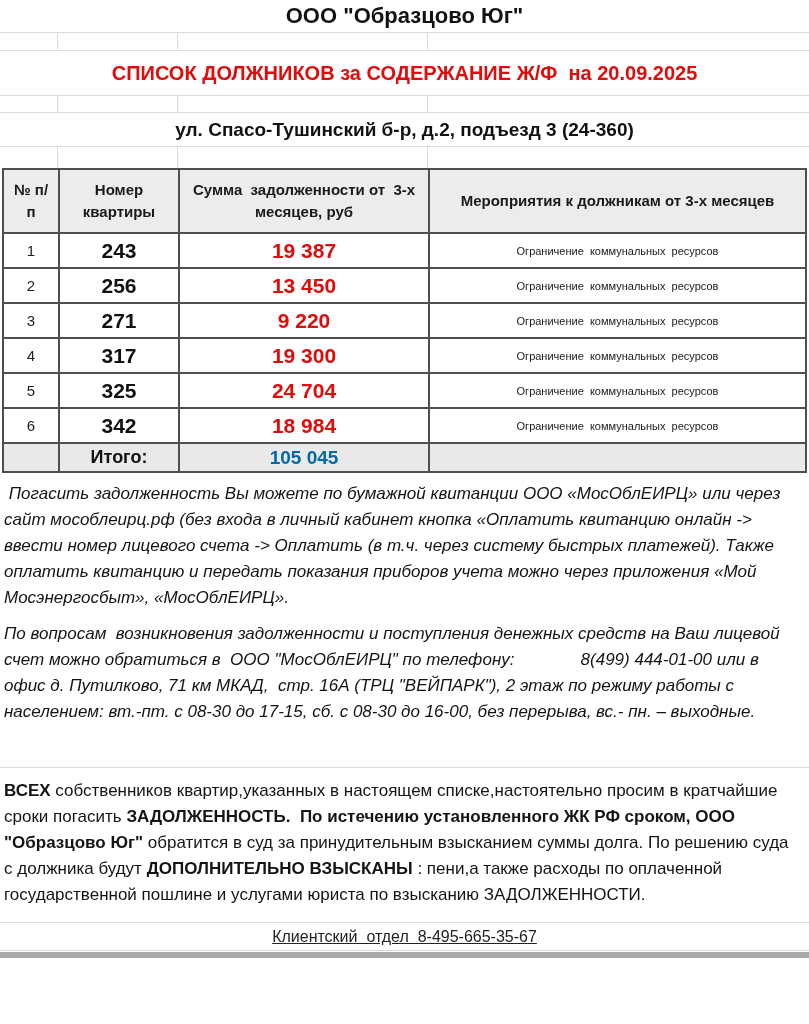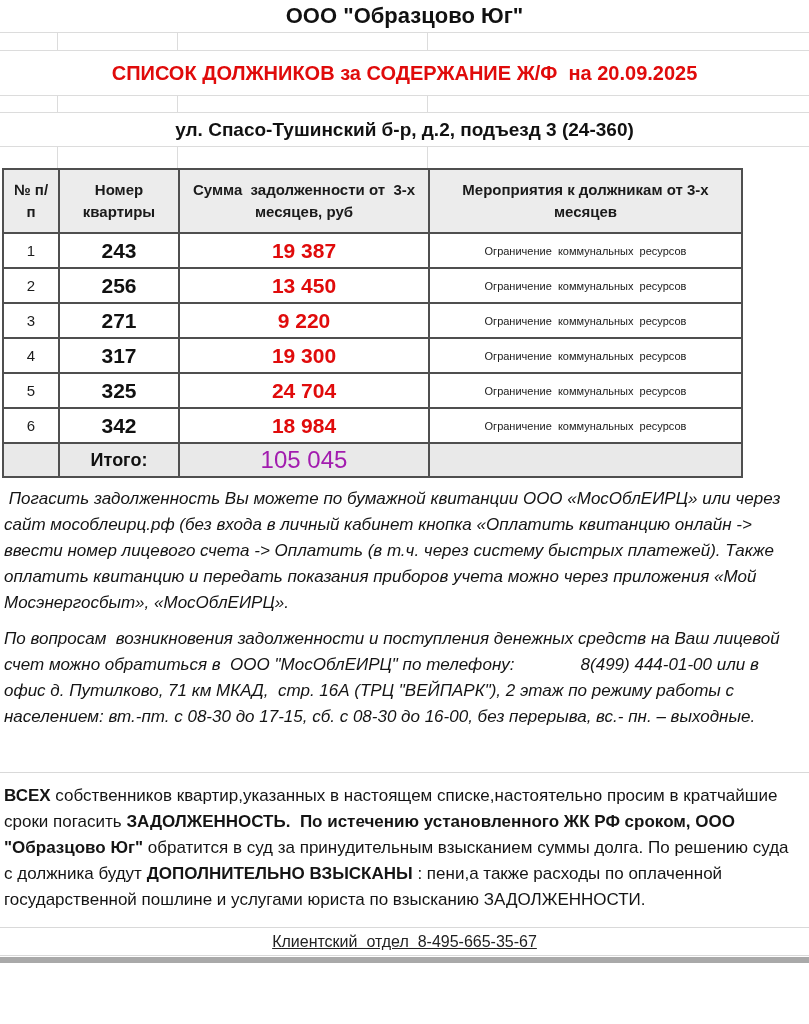--- a/index.html
+++ b/index.html
@@ -22,21 +22,21 @@
   .grid-spacer span{box-sizing:border-box;border-right:1px solid #dcdcdc;}
   .grid-spacer .c1{width:58px;}
   .grid-spacer .c2{width:120px;}
   .grid-spacer .c3{width:250px;}
   .grid-spacer .c4{flex:1;border-right:none;}
   .s1{height:18px;} .s2{height:17px;} .s3{height:21px;border-bottom:none;}
 
   
   table.debtors{
     border-collapse:collapse;table-layout:fixed;
-    margin-left:2px;width:741px;
+    margin-left:2px;width:805px;
   }
   .debtors th,.debtors td{
     box-sizing:border-box;
     border:2px solid #4f4f4f;
     text-align:center;vertical-align:middle;
     padding:2px 6px;
     white-space:pre-wrap;
   }
   .debtors col.c-num{width:56px;}
   .debtors col.c-apt{width:120px;}
@@ -46,21 +46,21 @@
     font-size:15px;font-weight:bold;color:#1a1a1a;
     height:64px;line-height:1.45;
   }
   .debtors td{height:35px;}
   .cell-num{font-size:15px;font-weight:normal;}
   .cell-apt{font-size:21px;font-weight:bold;color:#111;}
   .cell-debt{font-size:21px;font-weight:bold;color:#e00b0b;border-radius:7px;}
   .cell-action{font-size:11px;color:#1a1a1a;}
   tr.total-row td{background:#e9e9e9;height:29px;}
   .total-label{font-size:18px;font-weight:bold;color:#111;}
-  .total-value{font-size:24px;font-weight:normal;color:#a21caf;}
+  .total-value{font-size:19px;font-weight:bold;color:#0369a1;}
 
   
   .textblock{box-sizing:border-box;padding:6px 12px 0 4px;font-size:17px;line-height:26px;color:#141414;}
   .textblock p{margin:0;white-space:pre-wrap;}
   .textblock p + p{margin-top:10px;}
   .pay-block{padding-top:8px;font-style:italic;}
   .pay-block p:last-child{margin-bottom:42px;}
   .warning-block{padding-top:10px;padding-bottom:14px;}
   .warning-block b{font-weight:bold;}
 

